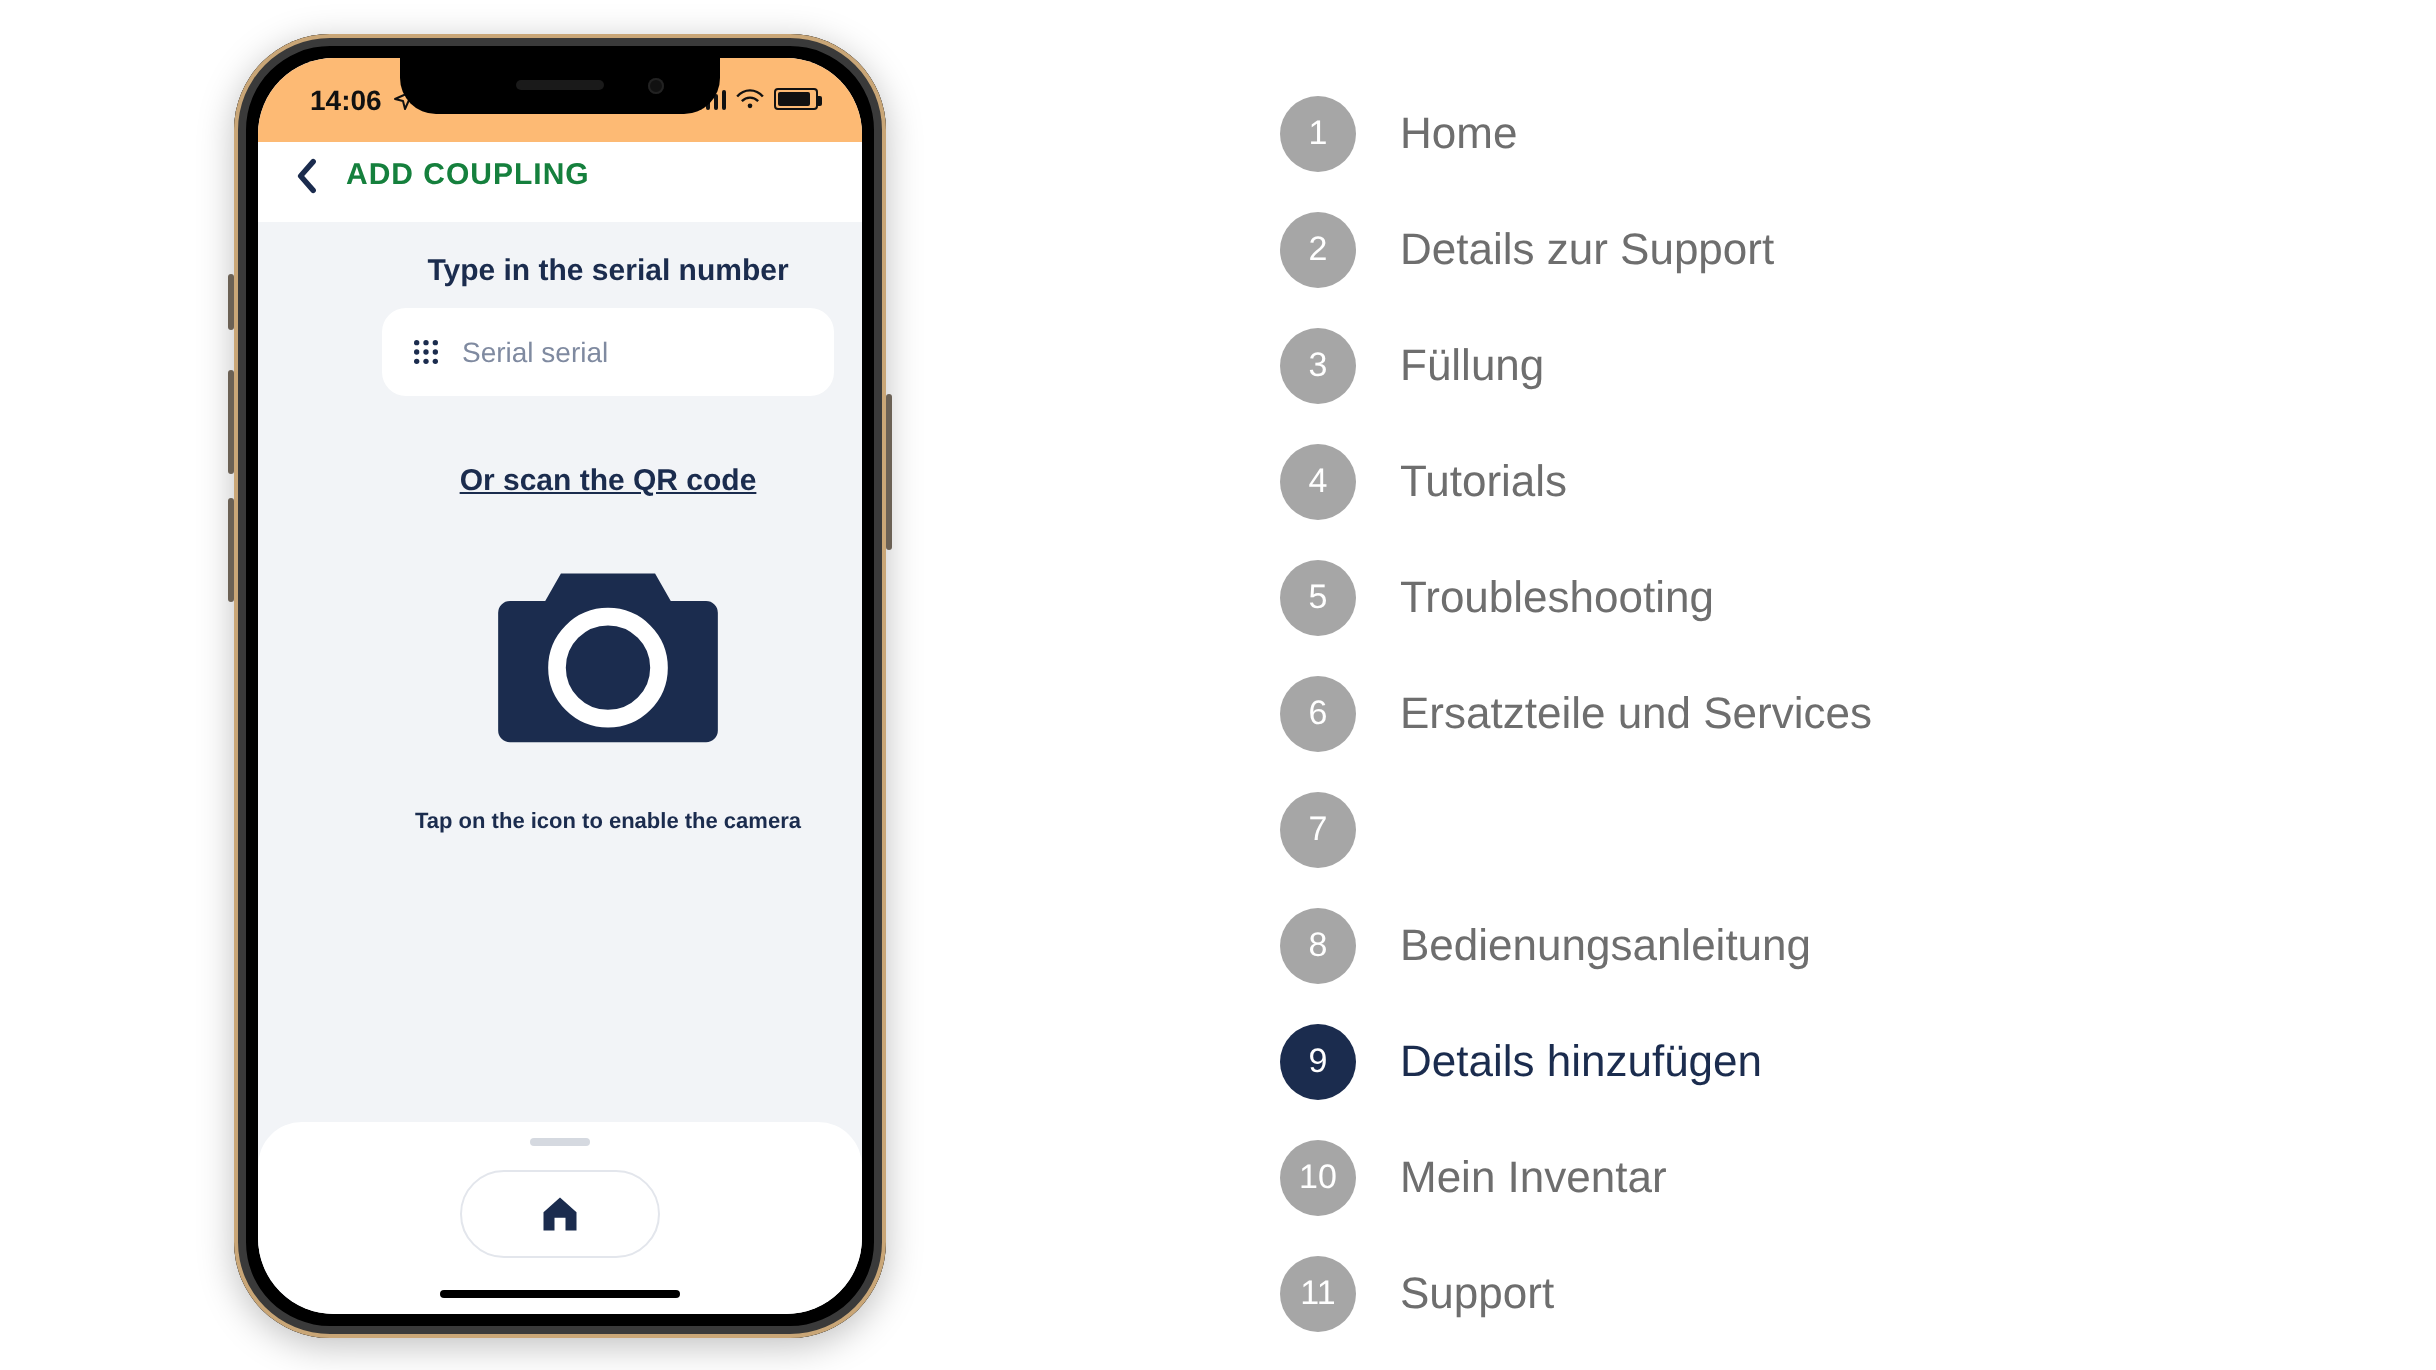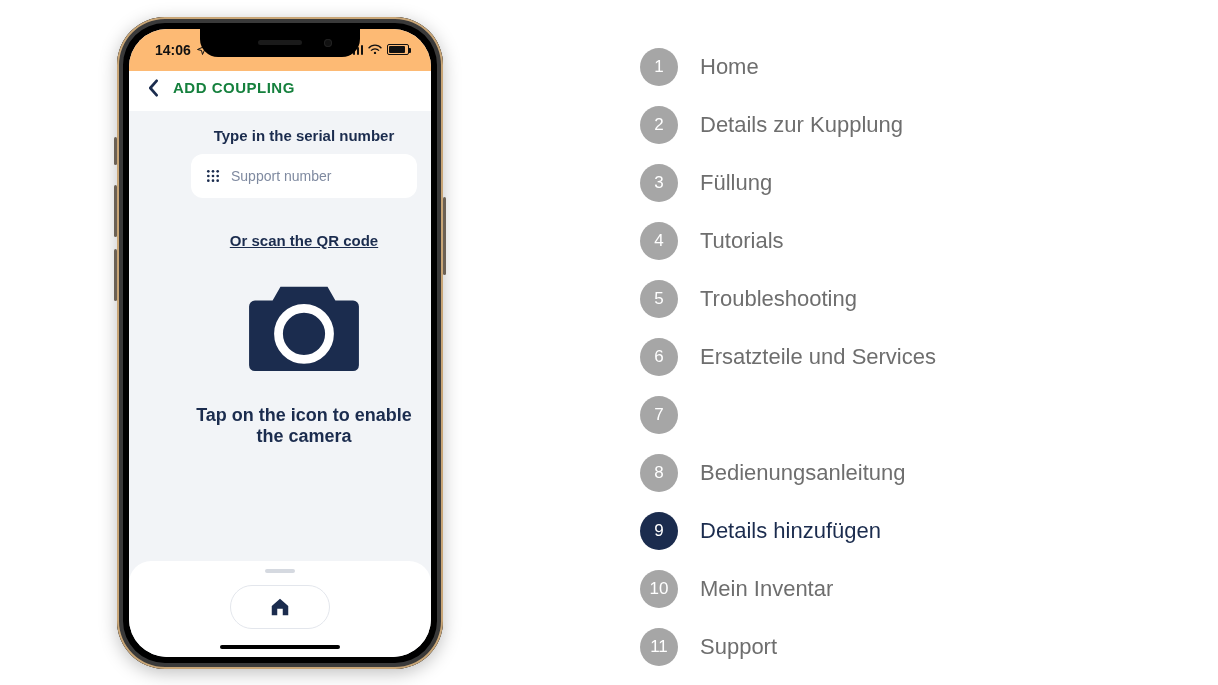--- a/index.html
+++ b/index.html
@@ -106,21 +106,21 @@
     display: flex;
     align-items: center;
     padding: 0 14px;
     gap: 10px;
   }
   .keypad-icon { width: 16px; height: 16px; }
   .input-placeholder { color: #7f8aa0; font-size: 14px; }
   .or-text { text-align: center; font-size: 15px; font-weight: 700; color: #1b2c4e; margin: 34px 0 26px; text-decoration: underline; }
   .camera-block { text-align: center; }
   .camera-icon { width: 118px; height: 102px; margin: 0 auto; display: block; }
-  .tap-text { text-align: center; font-size: 18px; font-weight: 600; color: #1b2c4e; margin-top: 28px; }
+  .tap-text { text-align: center; font-size: 11px; font-weight: 600; color: #1b2c4e; margin-top: 28px; }
 
   .bottom-bar {
     position: absolute;
     bottom: 0; left: 0; right: 0;
     background: #fff;
     border-top-left-radius: 22px;
     border-top-right-radius: 22px;
     height: 96px;
     display: flex;
     flex-direction: column;
@@ -227,21 +227,21 @@
               <circle cx="5" cy="5" r="2" fill="#1b2c4e"></circle>
                 <circle cx="12" cy="5" r="2" fill="#1b2c4e"></circle>
                 <circle cx="19" cy="5" r="2" fill="#1b2c4e"></circle>
               <circle cx="5" cy="12" r="2" fill="#1b2c4e"></circle>
                 <circle cx="12" cy="12" r="2" fill="#1b2c4e"></circle>
                 <circle cx="19" cy="12" r="2" fill="#1b2c4e"></circle>
               <circle cx="5" cy="19" r="2" fill="#1b2c4e"></circle>
                 <circle cx="12" cy="19" r="2" fill="#1b2c4e"></circle>
                 <circle cx="19" cy="19" r="2" fill="#1b2c4e"></circle>
             </svg>
-            <span class="input-placeholder">Support number</span>
+            <span class="input-placeholder">Serial serial</span>
           </div>
           <div class="or-text">Or scan the QR code</div>
           <div class="camera-block">
             <svg class="camera-icon" viewBox="0 0 120 104">
               <path d="M10 26 h18 l8 -14 h48 l8 14 h18 a6 6 0 0 1 6 6 v60 a6 6 0 0 1 -6 6 h-100 a6 6 0 0 1 -6 -6 v-60 a6 6 0 0 1 6 -6 z" fill="#1b2c4e"></path>
               <circle cx="60" cy="60" r="26" fill="none" stroke="#fff" stroke-width="9"></circle>
             </svg>
             <div class="tap-text">Tap on the icon to enable the camera</div>
           </div>
         </div>
@@ -260,21 +260,21 @@
   </div>
 
   <div class="menu-wrap">
     <ul class="menu-list" id="menu-list">
         <li class="menu-item">
           <span class="num-badge">1</span>
           <span class="menu-label">Home</span>
         </li>
         <li class="menu-item">
           <span class="num-badge">2</span>
-          <span class="menu-label">Details zur Kupplung</span>
+          <span class="menu-label">Details zur Support</span>
         </li>
         <li class="menu-item">
           <span class="num-badge">3</span>
           <span class="menu-label">Füllung</span>
         </li>
         <li class="menu-item">
           <span class="num-badge">4</span>
           <span class="menu-label">Tutorials</span>
         </li>
         <li class="menu-item">

